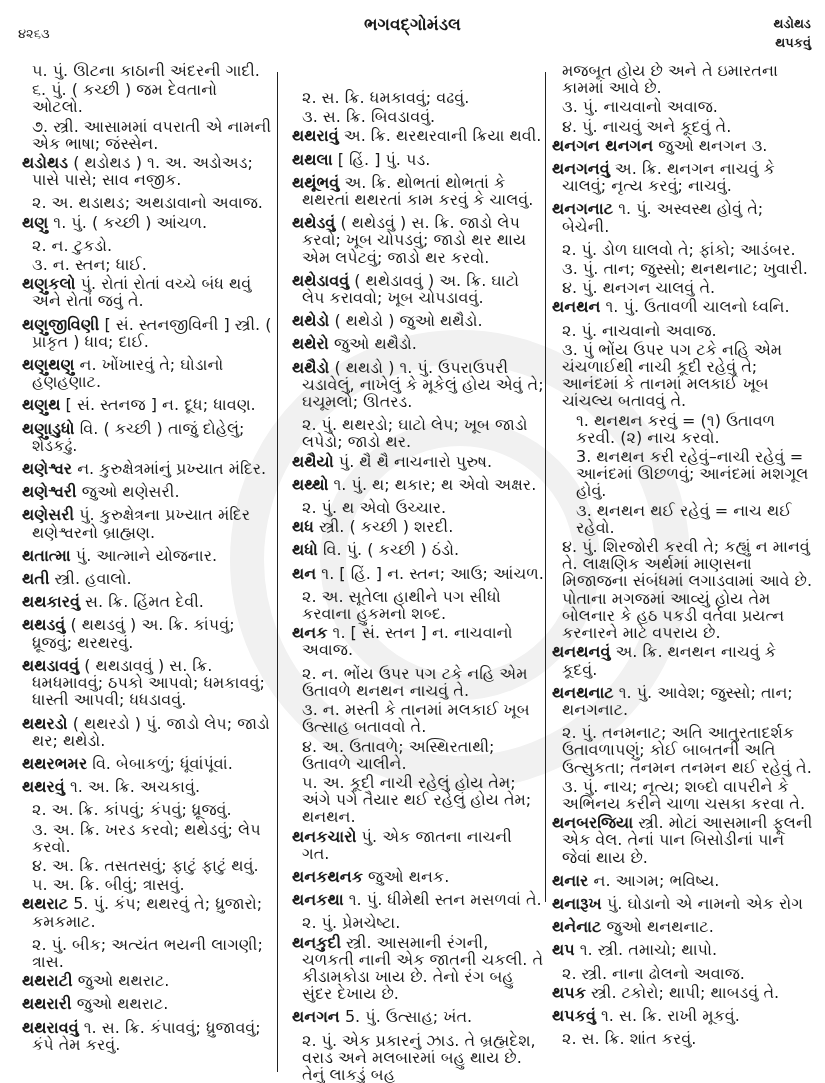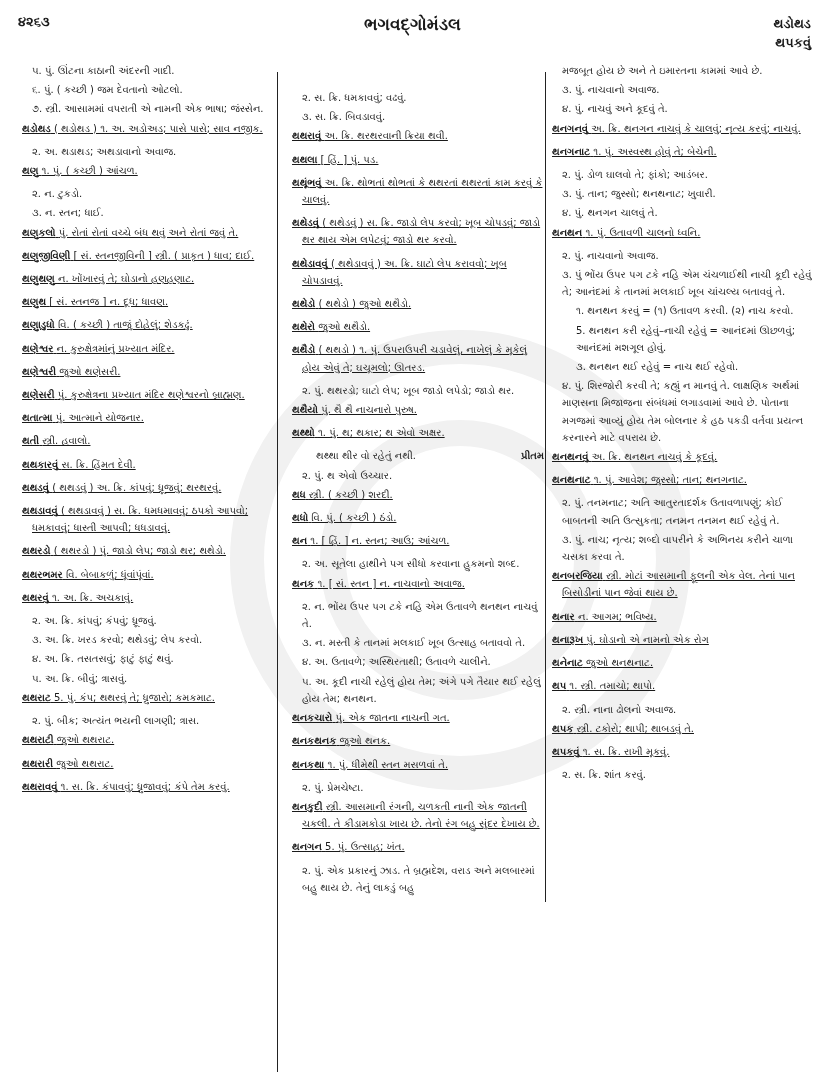--- a/index.html
+++ b/index.html
@@ -10,34 +10,34 @@
   }
   .watermark {
     position:absolute; left:230px; top:330px; width:460px; height:460px;
     border-radius:50%; border:34px solid #f1f1f1; box-sizing:border-box;
     pointer-events:none; z-index:0;
   }
   .watermark.inner {
     left:320px; top:420px; width:280px; height:280px; border-width:26px;
   }
   .header { position:absolute; top:0; left:0; width:825px; height:60px; z-index:2; }
-  .page-num { position:absolute; left:18px; top:14px; font-size:13px; font-weight:bold; }
+  .page-num { position:absolute; left:18px; top:26px; font-size:13px; font-weight:normal; }
   .running-title { position:absolute; left:0; right:0; top:14px; text-align:center; font-size:17px; font-weight:bold; }
   .guide { position:absolute; right:14px; top:14px; text-align:right; font-size:13px; font-weight:bold; line-height:19px; }
   .col {
     position:absolute; top:62px; height:1015px; overflow:hidden; z-index:1;
-    font-size:10px; line-height:17.2px;
+    font-size:16px; line-height:17.2px;
   }
   .col.c1 { left:22px; width:250px; }
   .col.c2 { left:292px; width:252px;margin-top:27px; }
   .col.c3 { left:552px; width:262px; }
   .rule { position:absolute; top:72px; width:1px; background:#222; z-index:2; }
   .rule.r1 { left:277px; height:1000px; }
   .rule.r2 { left:545px; height:830px; }
-  .entry { margin:0 0 6px 0; text-indent:0; padding-left:10px;text-decoration:underline; }
+  .entry { margin:0 0 6px 0; text-indent:0; padding-left:10px; }
   .entry .hw { font-weight:bold; margin-left:-10px; }
   .sense { margin:0 0 2px 10px; }
   .quote { margin:0 0 2px 24px; }
   .quote .src { float:right; font-weight:bold; }
 </style>
 </head>
 <body>
 
 <div class="watermark"></div>
 <div class="watermark inner"></div>
@@ -96,21 +96,20 @@
     <div class="entry"><span class="hw">થથલા</span> <span>[ હિં. ] પું. પડ.</span></div>
     <div class="entry"><span class="hw">થથૂંભવું</span> <span>અ. ક્રિ. થોભતાં થોભતાં કે થથરતાં થથરતાં કામ કરવું કે ચાલવું.</span></div>
     <div class="entry"><span class="hw">થથેડવું</span> <span>( થથેડવું ) સ. ક્રિ. જાડો લેપ કરવો; ખૂબ ચોપડવું; જાડો થર થાય એમ લપેટવું; જાડો થર કરવો.</span></div>
     <div class="entry"><span class="hw">થથેડાવવું</span> <span>( થથેડાવવું ) અ. ક્રિ. ઘાટો લેપ કરાવવો; ખૂબ ચોપડાવવું.</span></div>
     <div class="entry"><span class="hw">થથેડો</span> <span>( થથેડો ) જુઓ થથૈડો.</span></div>
     <div class="entry"><span class="hw">થથેરો</span> <span>જુઓ થથૈડો.</span></div>
     <div class="entry"><span class="hw">થથૈડો</span> <span>( થથડો ) ૧. પું. ઉપરાઉપરી ચડાવેલું, નાખેલું કે મૂકેલું હોય એવું તે; ઘચૂમલો; ઊતરડ.</span></div>
     <div class="sense">૨. પું. થથરડો; ઘાટો લેપ; ખૂબ જાડો લપેડો; જાડો થર.</div>
     <div class="entry"><span class="hw">થથૈયો</span> <span>પું. થૈ થૈ નાચનારો પુરુષ.</span></div>
     <div class="entry"><span class="hw">થથ્થો</span> <span>૧. પું. થ; થકાર; થ એવો અક્ષર.</span></div>
-    <div class="quote"><span>થથ્થા થીર વો રહેતું નથી.</span><span class="src">પ્રીતમ</span></div>
     <div class="sense">૨. પું. થ એવો ઉચ્ચાર.</div>
     <div class="entry"><span class="hw">થધ</span> <span>સ્ત્રી. ( કચ્છી ) શરદી.</span></div>
     <div class="entry"><span class="hw">થધો</span> <span>વિ. પું. ( કચ્છી ) ઠંડો.</span></div>
     <div class="entry"><span class="hw">થન</span> <span>૧. [ હિં. ] ન. સ્તન; આઉ; આંચળ.</span></div>
     <div class="sense">૨. અ. સૂતેલા હાથીને પગ સીધો કરવાના હુકમનો શબ્દ.</div>
     <div class="entry"><span class="hw">થનક</span> <span>૧. [ સં. સ્તન ] ન. નાચવાનો અવાજ.</span></div>
     <div class="sense">૨. ન. ભોંય ઉપર પગ ટકે નહિ એમ ઉતાવળે થનથન નાચવું તે.</div>
     <div class="sense">૩. ન. મસ્તી કે તાનમાં મલકાઈ ખૂબ ઉત્સાહ બતાવવો તે.</div>
     <div class="sense">૪. અ. ઉતાવળે; અસ્થિરતાથી; ઉતાવળે ચાલીને.</div>
     <div class="sense">૫. અ. કૂદી નાચી રહેલું હોય તેમ; અંગે પગે તૈયાર થઈ રહેલું હોય તેમ; થનથન.</div>
@@ -119,30 +118,31 @@
     <div class="entry"><span class="hw">થનકથા</span> <span>૧. પું. ધીમેથી સ્તન મસળવાં તે.</span></div>
     <div class="sense">૨. પું. પ્રેમચેષ્ટા.</div>
     <div class="entry"><span class="hw">થનકુદી</span> <span>સ્ત્રી. આસમાની રંગની, ચળકતી નાની એક જાતની ચકલી. તે કીડામકોડા ખાય છે. તેનો રંગ બહુ સુંદર દેખાય છે.</span></div>
     <div class="entry"><span class="hw">થનગન</span> <span>5. પું. ઉત્સાહ; ખંત.</span></div>
     <div class="sense">૨. પું. એક પ્રકારનું ઝાડ. તે બ્રહ્મદેશ, વરાડ અને મલબારમાં બહુ થાય છે. તેનું લાકડું બહુ</div>
   </div>
 <div class="col c3">
     <div class="sense">મજબૂત હોય છે અને તે ઇમારતના કામમાં આવે છે.</div>
     <div class="sense">૩. પું. નાચવાનો અવાજ.</div>
     <div class="sense">૪. પું. નાચવું અને કૂદવું તે.</div>
+    <div class="entry"><span class="hw">થનગન થનગન</span> <span>જુઓ થનગન ૩.</span></div>
     <div class="entry"><span class="hw">થનગનવું</span> <span>અ. ક્રિ. થનગન નાચવું કે ચાલવું; નૃત્ય કરવું; નાચવું.</span></div>
     <div class="entry"><span class="hw">થનગનાટ</span> <span>૧. પું. અસ્વસ્થ હોવું તે; બેચેની.</span></div>
     <div class="sense">૨. પું. ડોળ ઘાલવો તે; ફાંકો; આડંબર.</div>
     <div class="sense">૩. પું. તાન; જુસ્સો; થનથનાટ; ખુવારી.</div>
     <div class="sense">૪. પું. થનગન ચાલવું તે.</div>
     <div class="entry"><span class="hw">થનથન</span> <span>૧. પું. ઉતાવળી ચાલનો ધ્વનિ.</span></div>
     <div class="sense">૨. પું. નાચવાનો અવાજ.</div>
     <div class="sense">૩. પું ભોંય ઉપર પગ ટકે નહિ એમ ચંચળાઈથી નાચી કૂદી રહેવું તે; આનંદમાં કે તાનમાં મલકાઈ ખૂબ ચાંચલ્ય બતાવવું તે.</div>
     <div class="quote"><span>૧. થનથન કરવું = (૧) ઉતાવળ કરવી. (૨) નાચ કરવો.</span></div>
-    <div class="quote"><span>5. થનથન કરી રહેવું–નાચી રહેવું = આનંદમાં ઊછળવું; આનંદમાં મશગૂલ હોવું.</span></div>
+    <div class="quote"><span>3. થનથન કરી રહેવું–નાચી રહેવું = આનંદમાં ઊછળવું; આનંદમાં મશગૂલ હોવું.</span></div>
     <div class="quote"><span>૩. થનથન થઈ રહેવું = નાચ થઈ રહેવો.</span></div>
     <div class="sense">૪. પું. શિરજોરી કરવી તે; કહ્યું ન માનવું તે. લાક્ષણિક અર્થમાં માણસના મિજાજના સંબંધમાં લગાડવામાં આવે છે. પોતાના મગજમાં આવ્યું હોય તેમ બોલનાર કે હઠ પકડી વર્તવા પ્રયત્ન કરનારને માટે વપરાય છે.</div>
     <div class="entry"><span class="hw">થનથનવું</span> <span>અ. ક્રિ. થનથન નાચવું કે કૂદવું.</span></div>
     <div class="entry"><span class="hw">થનથનાટ</span> <span>૧. પું. આવેશ; જુસ્સો; તાન; થનગનાટ.</span></div>
     <div class="sense">૨. પું. તનમનાટ; અતિ આતુરતાદર્શક ઉતાવળાપણું; કોઈ બાબતની અતિ ઉત્સુકતા; તનમન તનમન થઈ રહેવું તે.</div>
     <div class="sense">૩. પું. નાચ; નૃત્ય; શબ્દો વાપરીને કે અભિનય કરીને ચાળા ચસકા કરવા તે.</div>
     <div class="entry"><span class="hw">થનબરજિયા</span> <span>સ્ત્રી. મોટાં આસમાની ફૂલની એક વેલ. તેનાં પાન બિસોડીનાં પાન જેવાં થાય છે.</span></div>
     <div class="entry"><span class="hw">થનાર</span> <span>ન. આગમ; ભવિષ્ય.</span></div>
     <div class="entry"><span class="hw">થનારૂખ</span> <span>પું. ઘોડાનો એ નામનો એક રોગ</span></div>
     <div class="entry"><span class="hw">થનેનાટ</span> <span>જુઓ થનથનાટ.</span></div>

